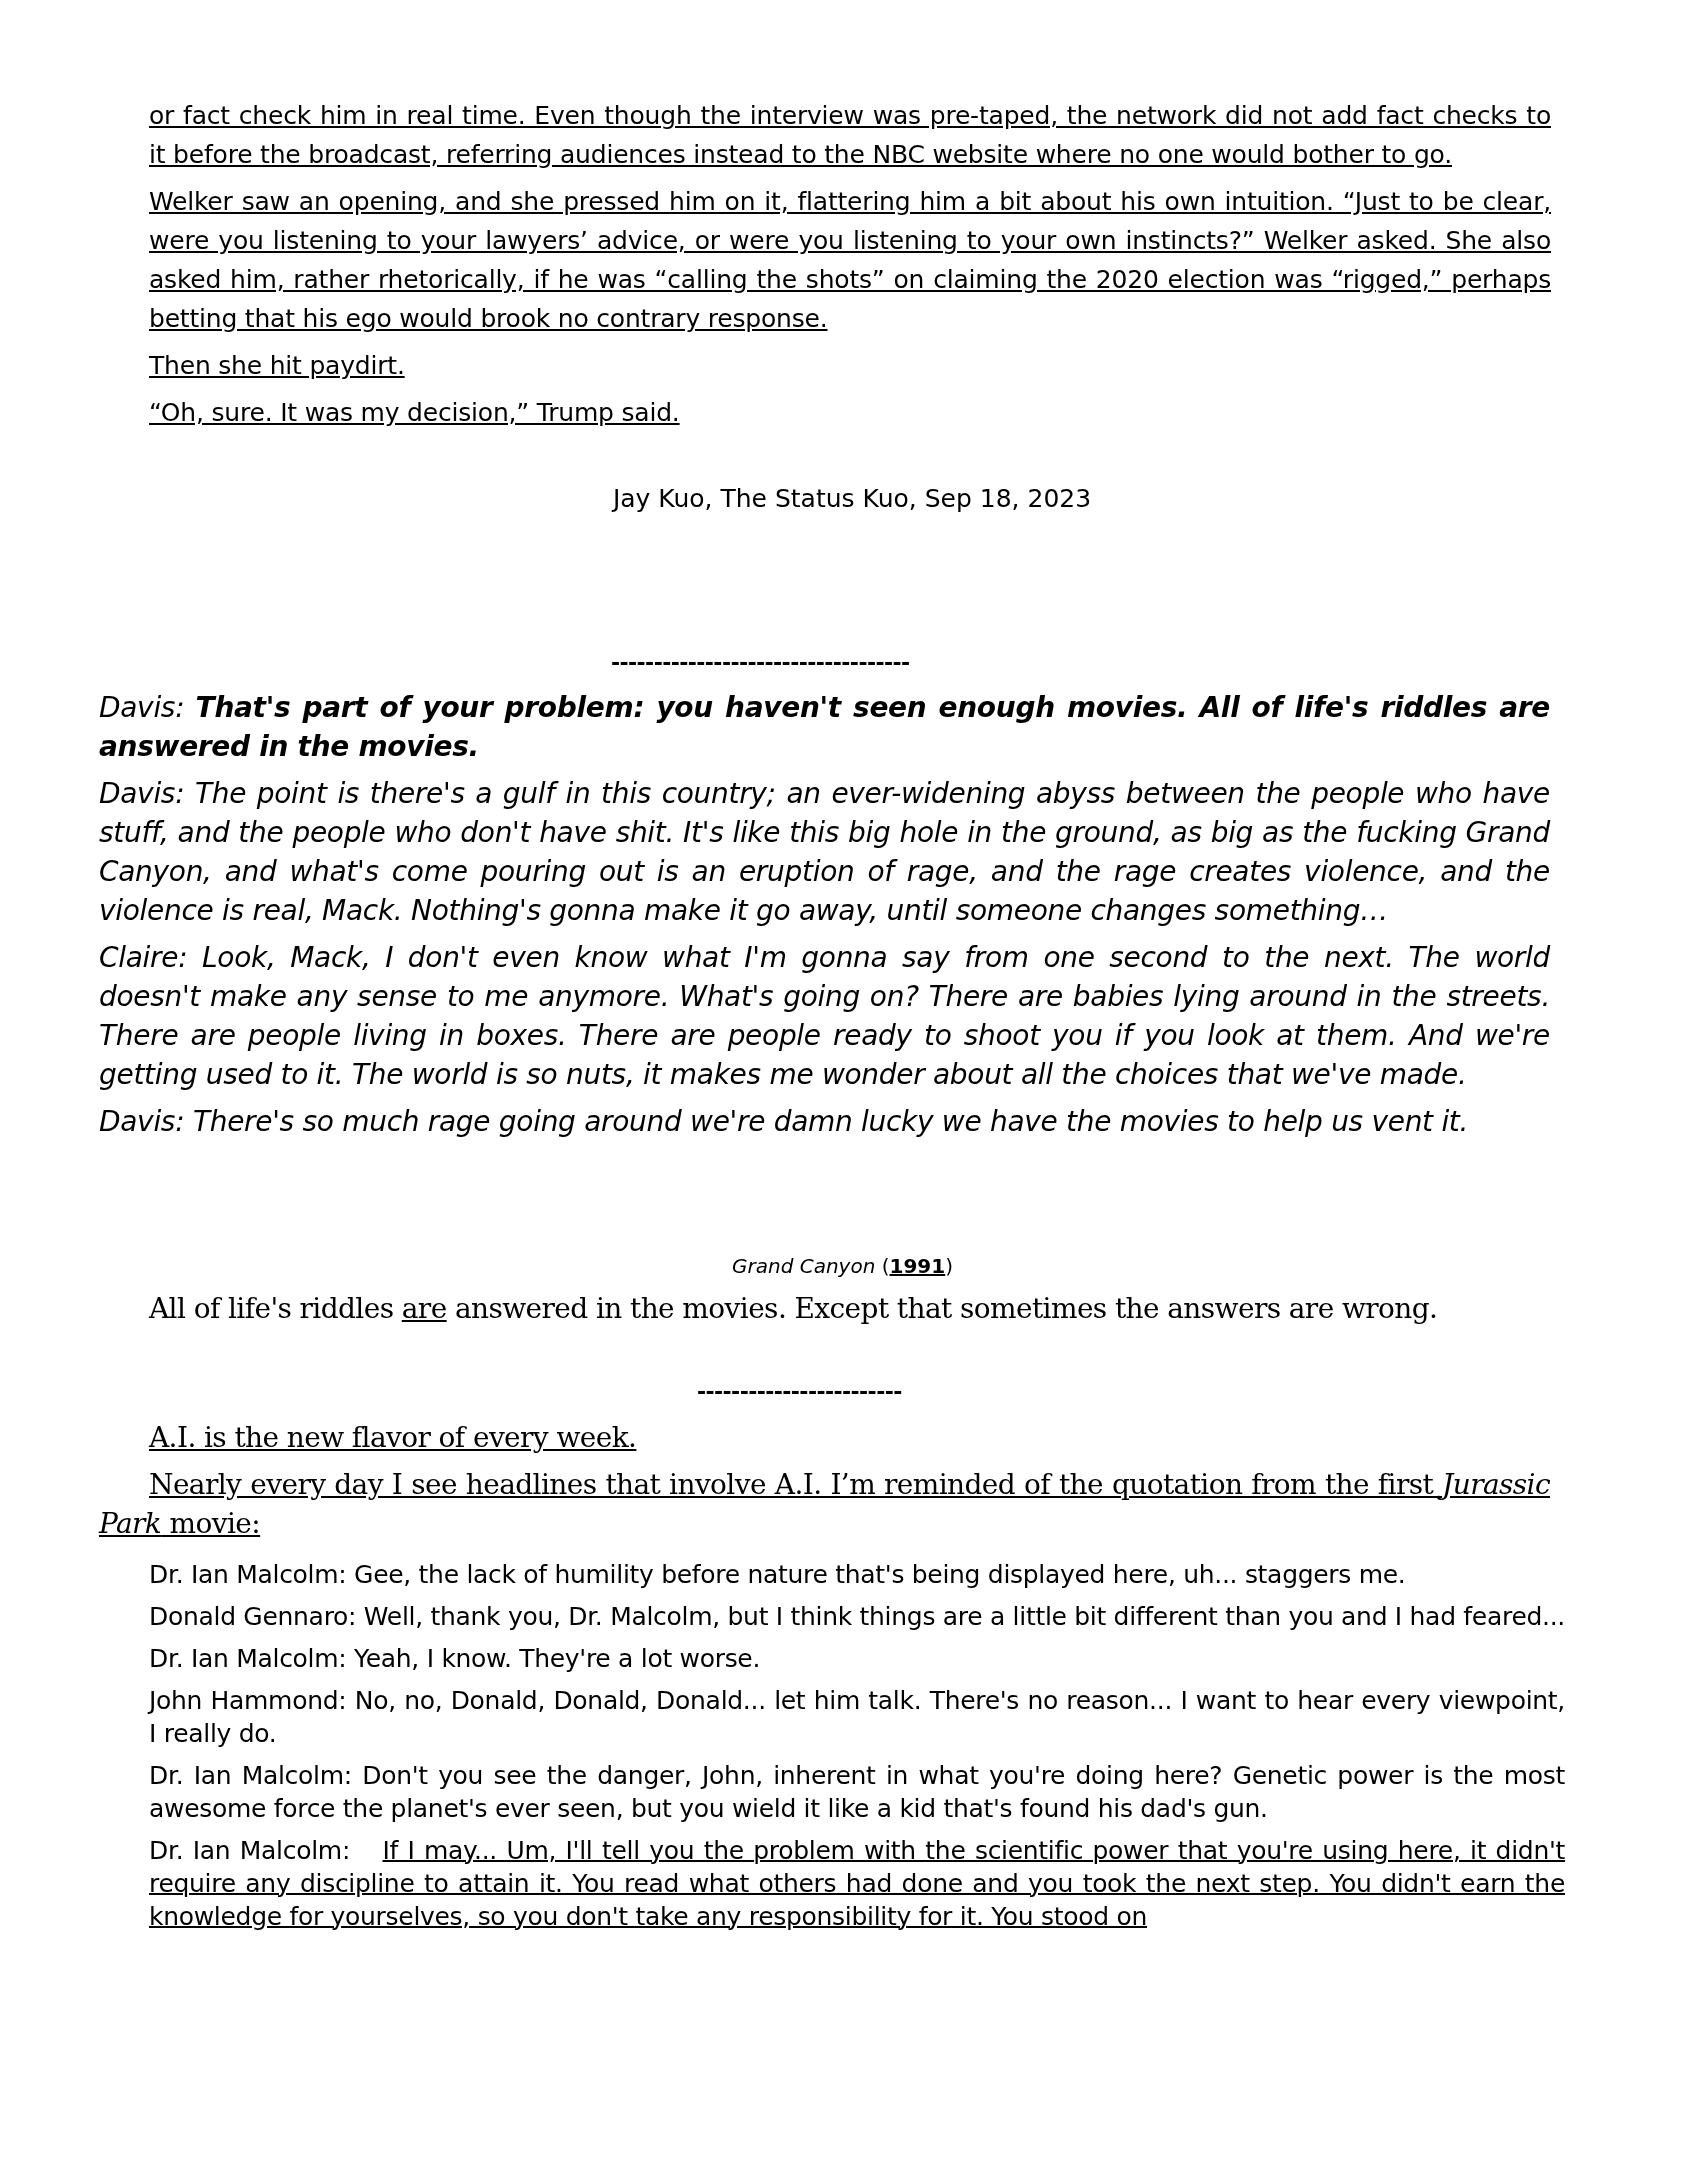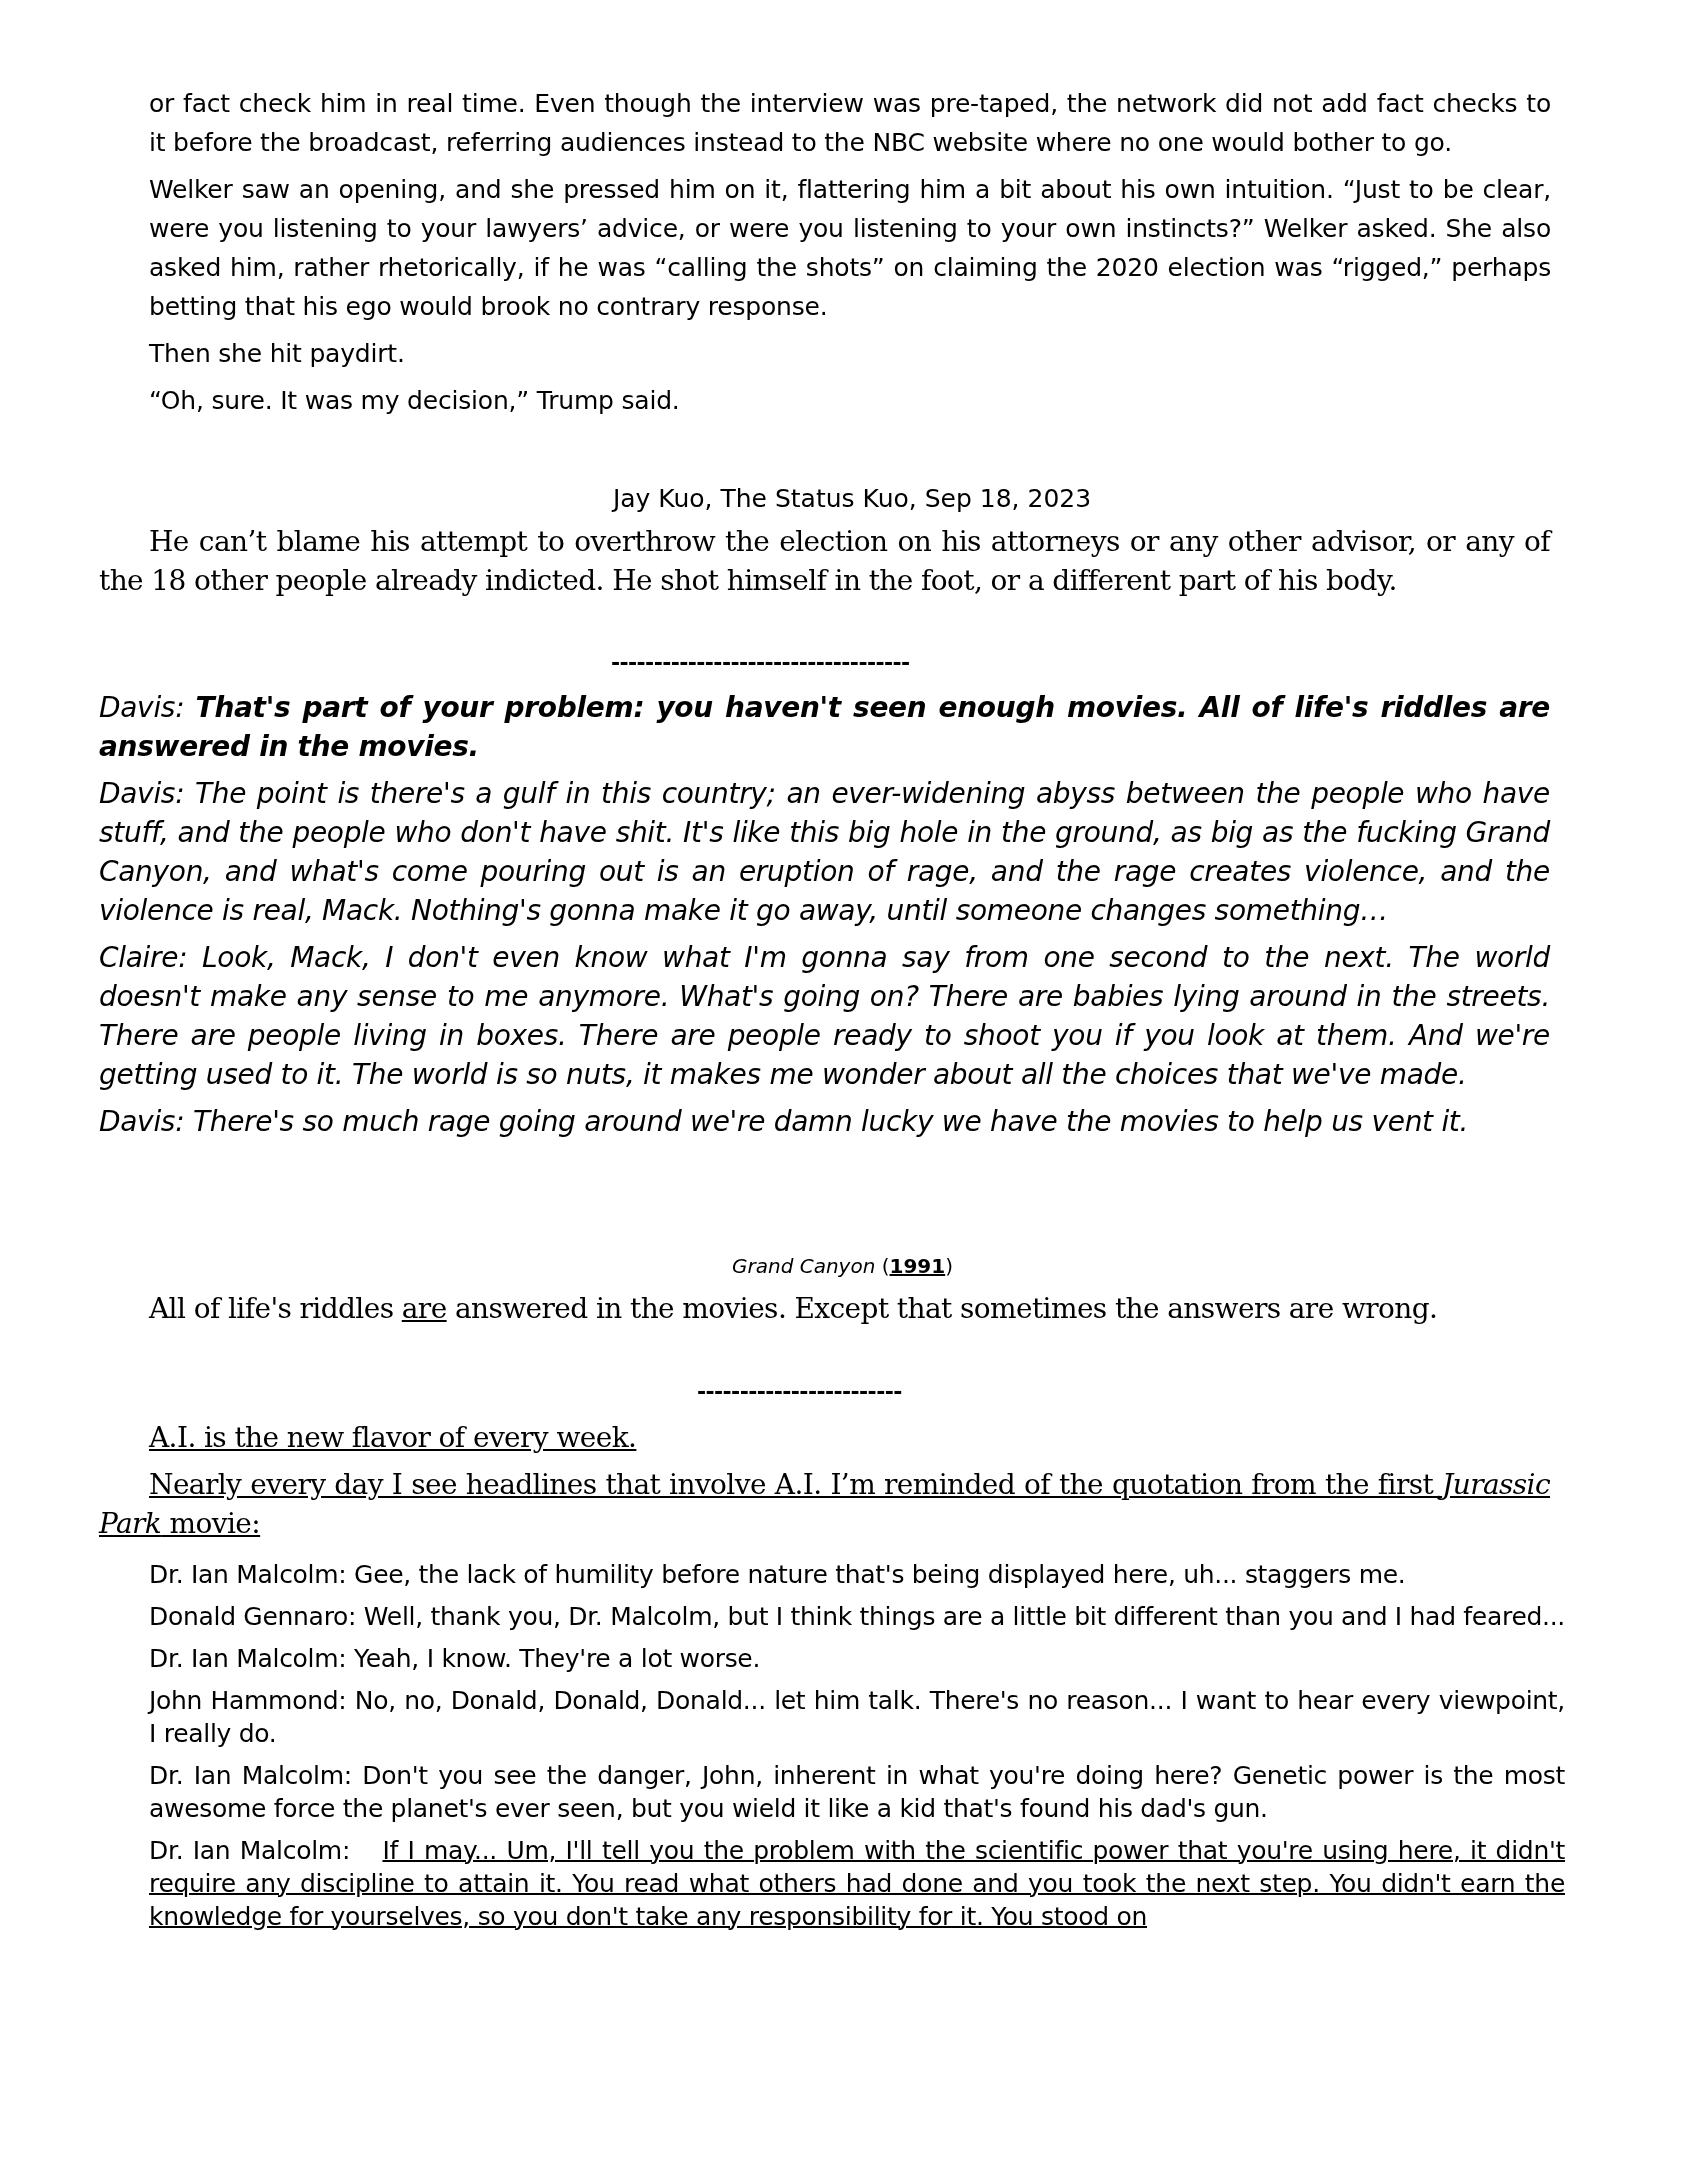--- a/index.html
+++ b/index.html
@@ -28,31 +28,28 @@
   .script-block { position: absolute; left: 149px; width: 1416px; font-family: "DejaVu Sans", sans-serif; font-size: 25px; line-height: 33px; letter-spacing: -0.3px; }
   .script-block p { margin: 0 0 9px 0; text-align: justify; }
   .script-block u { text-decoration-thickness: 2px; margin-left: 23px; }
   .ul { text-decoration: underline; }
 </style>
 </head>
 <body>
 
 <div class="page">
 
-  <div class="quote-block" style="top:84px;">
+  <div class="quote-block" style="top:96px;text-decoration:underline;">
     <p>or fact check him in real time. Even though the interview was pre-taped, the network did not add fact checks to it before the broadcast, referring audiences instead to the NBC website where no one would bother to go.</p>
     <p>Welker saw an opening, and she pressed him on it, flattering him a bit about his own intuition. “Just to be clear, were you listening to your lawyers’ advice, or were you listening to your own instincts?” Welker asked. She also asked him, rather rhetorically, if he was “calling the shots” on claiming the 2020 election was “rigged,” perhaps betting that his ego would brook no contrary response.</p>
     <p>Then she hit paydirt.</p>
     <p>“Oh, sure. It was my decision,” Trump said.</p>
   </div>
   <div class="attrib" style="top:479px;">Jay Kuo, The Status Kuo, Sep 18, 2023</div>
 
-  <div class="body-serif" style="top:522px;">
-    <p>He can’t blame his attempt to overthrow the election on his attorneys or any other advisor, or any of the 18 other people already indicted. He shot himself in the foot, or a different part of his body.</p>
-  </div>
 
   <div class="sep" style="top:650px; left:611px;">-----------------------------------</div>
 
   <div class="dialog" style="top:688px;">
     <p><span>Davis:</span> <span class="bold">That's part of your problem: you haven't seen enough movies. All of life's riddles are answered in the movies.</span></p>
     <p><span>Davis:</span> <span>The point is there's a gulf in this country; an ever-widening abyss between the people who have stuff, and the people who don't have shit. It's like this big hole in the ground, as big as the fucking Grand Canyon, and what's come pouring out is an eruption of rage, and the rage creates violence, and the violence is real, Mack. Nothing's gonna make it go away, until someone changes something…</span></p>
     <p><span>Claire:</span> <span>Look, Mack, I don't even know what I'm gonna say from one second to the next. The world doesn't make any sense to me anymore. What's going on? There are babies lying around in the streets. There are people living in boxes. There are people ready to shoot you if you look at them. And we're getting used to it. The world is so nuts, it makes me wonder about all the choices that we've made.</span></p>
     <p><span>Davis:</span> <span>There's so much rage going around we're damn lucky we have the movies to help us vent it.</span></p>
   </div>
 

